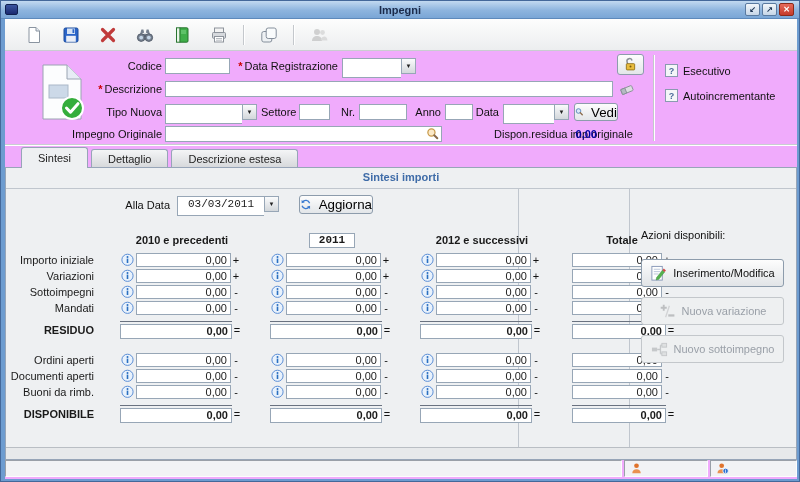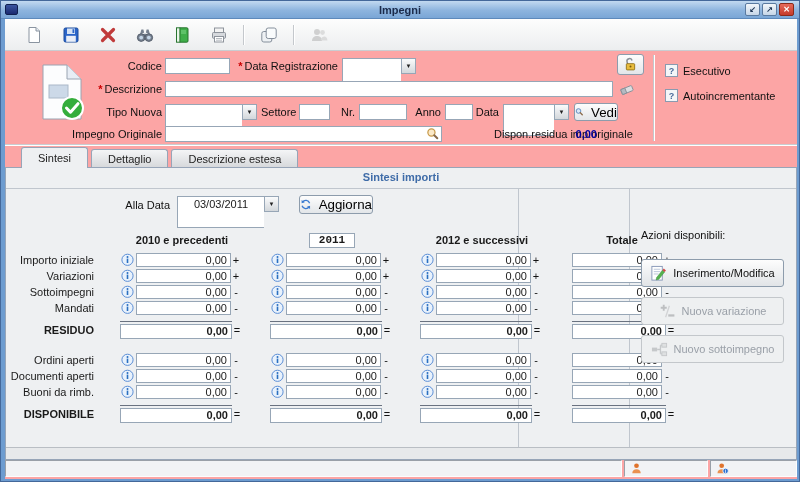--- a/index.html
+++ b/index.html
@@ -14,40 +14,40 @@
   .appicon { position:absolute; left:4px; top:3px; width:13px; height:11px;
     background:linear-gradient(#3a55a0,#1a2a70); border:1px solid #102050; border-radius:2px; }
   .title { position:absolute; left:0; right:0; text-align:center; font-weight:bold; color:#1b2b4b; font-size:11px; }
   .winbtns { position:absolute; right:5px; top:2px; display:flex; gap:2px; }
   .wbtn { width:15px; height:13px; border:1px solid #5a7aa0; border-radius:2px;
     background:linear-gradient(#f2f6fa,#c6d6e8); display:flex; align-items:center; justify-content:center;
     font-size:8px; font-weight:bold; color:#223a5a; line-height:1; }
   .wbtn.close { background:linear-gradient(#e86a5a,#c43a2a); color:#fff; border-color:#8a2a1a; }
 
   
-  .content { position:absolute; left:4px; top:18px; width:792px; height:460px; background:#fca5a5;padding-left:40px; }
+  .content { position:absolute; left:4px; top:18px; width:792px; height:460px; background:#f0abfc;padding-left:40px; }
 
   
   .toolbar { position:absolute; left:0; top:0; right:0; height:32px;
     background:linear-gradient(#fdfdfd,#eceeef); border-bottom:1px solid #c9cdd1;
     display:flex; align-items:center; padding-left:10px; }
   .tbtn { width:37px; height:26px; display:flex; align-items:center; justify-content:center; background:transparent; border:none; }
   .tbtn svg { width:18px; height:18px; }
   .tsep { width:1px; height:20px; background:#c4c8cc; margin:0 6px; box-shadow:1px 0 0 #fff; }
   .tbtn.disabled svg { opacity:.55; filter:grayscale(1); }
 
   
   .formarea { position:absolute; left:0; top:32px; right:0; height:94px; }
   .f-label { position:absolute; text-align:right; white-space:nowrap; color:#111; }
   .req { color:#cc0000; font-weight:bold; margin-right:2px; }
   .tfield { position:absolute; background:#fff; border:1px solid #97a6b6; height:16px;
     font-size:11px; padding:0 3px; line-height:14px; }
   .combo { position:absolute; display:flex; height:16px; }
-  .combo .cfield { background:#fff; border:1px solid #97a6b6; border-right:none; height:32px; flex:1;
-    line-height:14px; padding:0 3px; text-align:center; }
+  .combo .cfield { background:#fff; border:1px solid #97a6b6; border-right:none; height:20px; flex:1;
+    line-height:14px; padding:0 3px; text-align:center;font-family:Liberation Mono, monospace; }
   .combo .cbtn { width:15px; height:16px; border:1px solid #97a6b6;
     background:linear-gradient(#fafbfc,#d3d7db); display:flex; align-items:center; justify-content:center;
     font-size:6px; color:#222; }
   .sbtn { position:absolute; border:1px solid #8d9cac; border-radius:3px;
     background:linear-gradient(#fdfdfd,#e3e6e9); display:flex; align-items:center; justify-content:center; gap:7px; }
   .vsep-form { position:absolute; left:648px; top:4px; bottom:4px; width:1px; background:#c4c8cc; box-shadow:1px 0 0 #fff; }
   .qcheck { position:absolute; width:13px; height:13px; border:1px solid #8a9ab0; background:#f4f6f8;
     display:flex; align-items:center; justify-content:center; font-size:9px; font-weight:bold; color:#4a6a9a; }
   .bluebold { color:#0000a0; font-weight:bold; }
   .formsep { position:absolute; left:0; right:0; bottom:0; height:1px; background:#c9cdd1; box-shadow:0 1px 0 #fff; }

